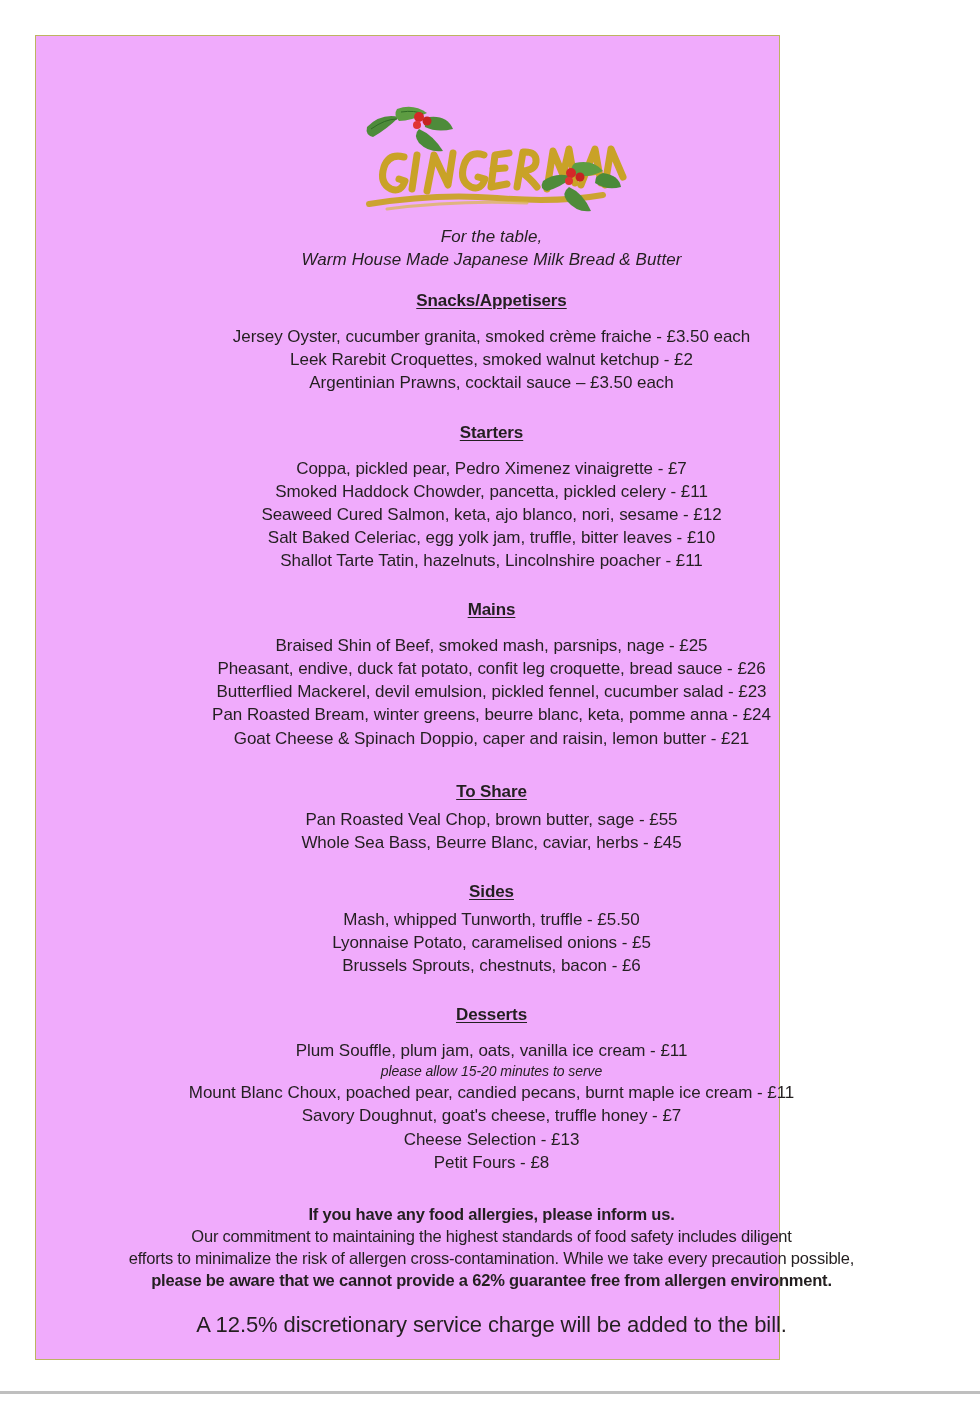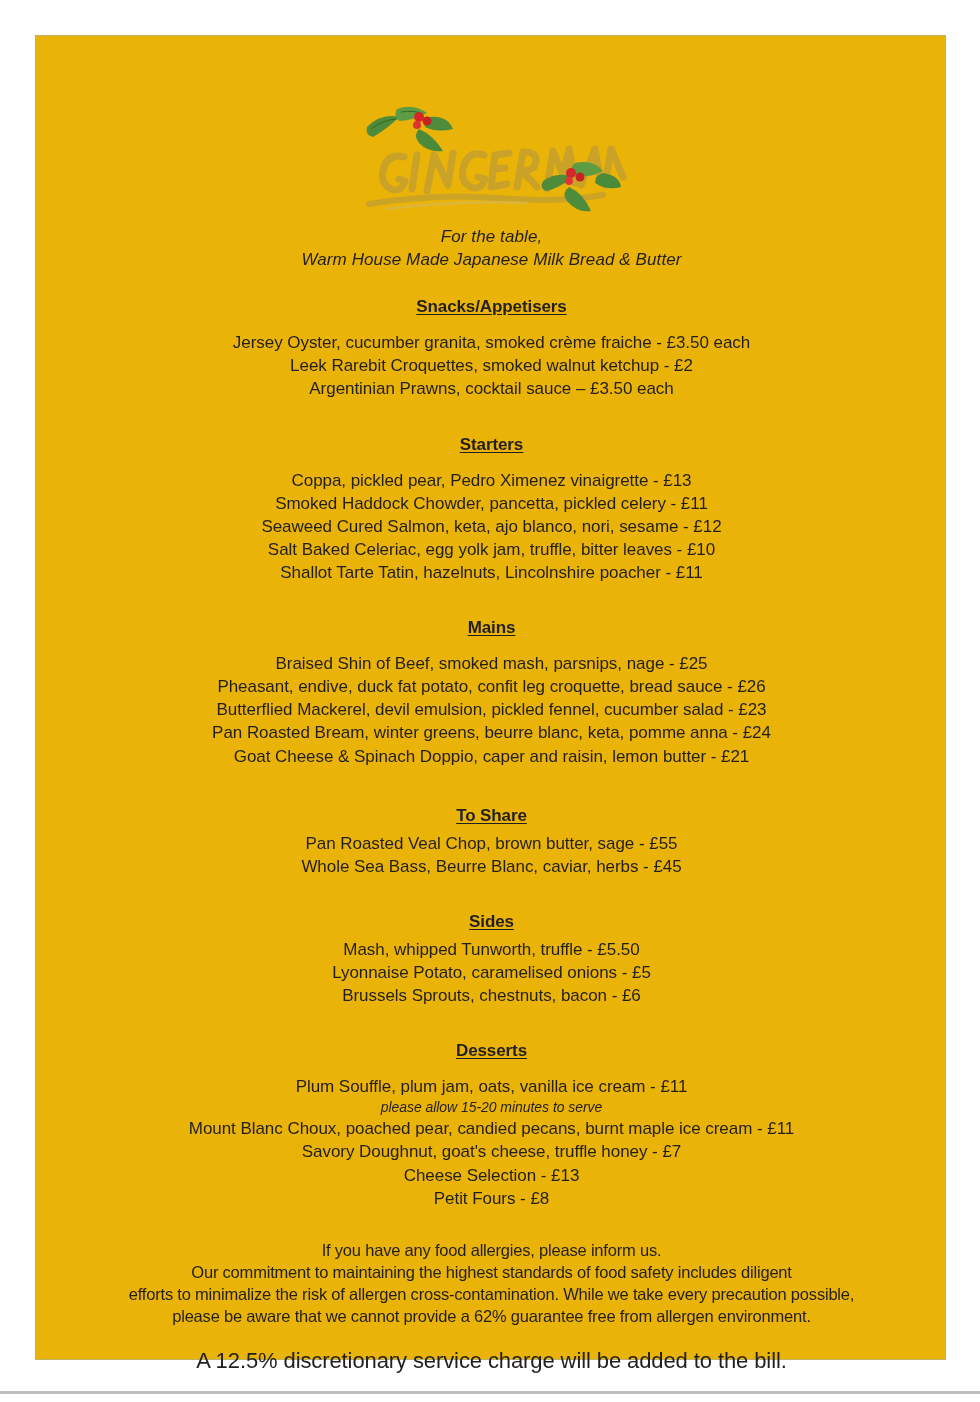--- a/index.html
+++ b/index.html
@@ -13,25 +13,25 @@
     position: relative;
     font-family: "Liberation Sans", sans-serif;
     color: #231f20;
     overflow: hidden;
   }
 
   .page-frame {
     position: absolute;
     left: 35px;
     top: 35px;
-    width: 911px;
+    width: 745px;
     height: 1325px;
     border: 1px solid #bdb461;
     box-sizing: border-box;
-    background: #eab308;
+    background: #f0abfc;
   }
 
   .bottom-rule {
     position: absolute;
     left: 0;
     top: 1391px;
     width: 980px;
     height: 3px;
     background: #bfbfbf;
   }
@@ -59,21 +59,21 @@
   }
 
   .intro {
     font-style: italic;
     font-size: 17px;
     line-height: 1.33;
     color: #231f20;
     letter-spacing: 0.1px;
   }
 
-  .section { margin-top: 8px; }
+  .section { margin-top: 2px; }
 
   .section-head {
     font-weight: bold;
     font-size: 17px;
     text-decoration: underline;
     text-underline-offset: 2px;
     letter-spacing: -0.1px;
   }
 
   .items {
@@ -95,21 +95,21 @@
 
   
   .allergy {
     margin-top: 30px;
     font-family: "Liberation Sans Narrow", "Liberation Sans", sans-serif;
     font-stretch: condensed;
     font-size: 16.5px;
     line-height: 1.33;
     letter-spacing: -0.2px;
   }
-  .allergy .strong { font-weight: normal; }
+  .allergy .strong { font-weight: bold; }
   .allergy .line { white-space: nowrap; }
 
   .service {
     margin-top: 20px;
     font-size: 22px;
     letter-spacing: -0.1px;
   }
 </style>
 </head>
 <body>
@@ -187,21 +187,21 @@
         <div class="item">Argentinian Prawns, cocktail sauce – £3.50 each</div>
       </div>
     </div>
 
     <div class="gap-26"></div>
 
     <div class="section">
       <div class="section-head">Starters</div>
       <div class="gap-14"></div>
       <div class="items">
-        <div class="item">Coppa, pickled pear, Pedro Ximenez vinaigrette - £13</div>
+        <div class="item">Coppa, pickled pear, Pedro Ximenez vinaigrette - £7</div>
         <div class="item">Smoked Haddock Chowder, pancetta, pickled celery - £11</div>
         <div class="item">Seaweed Cured Salmon, keta, ajo blanco, nori, sesame - £12</div>
         <div class="item">Salt Baked Celeriac, egg yolk jam, truffle, bitter leaves - £10</div>
         <div class="item">Shallot Tarte Tatin, hazelnuts, Lincolnshire poacher - £11</div>
       </div>
     </div>
 
     <div class="gap-26"></div>
 
     <div class="section">

